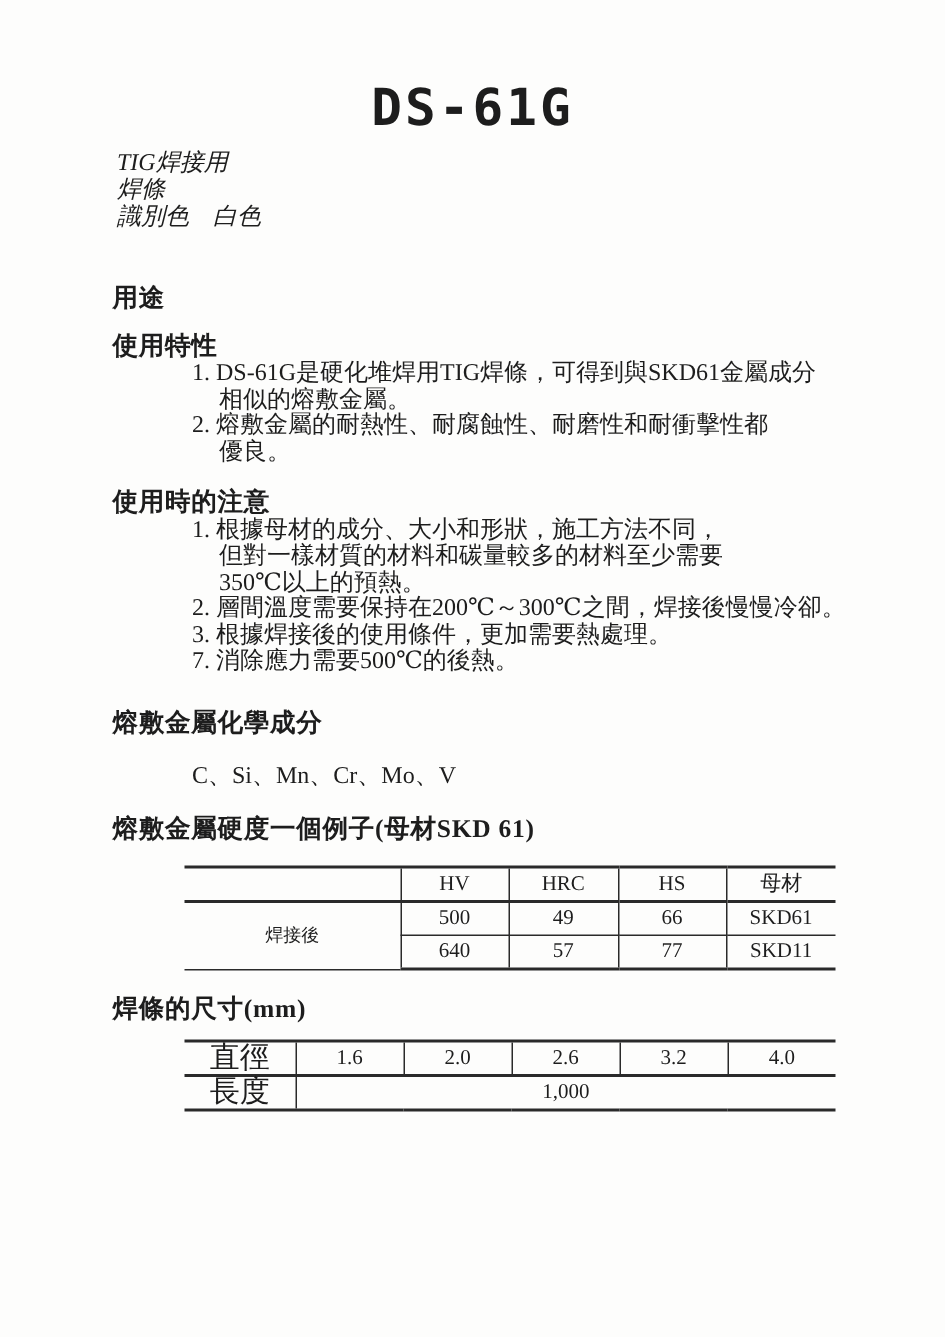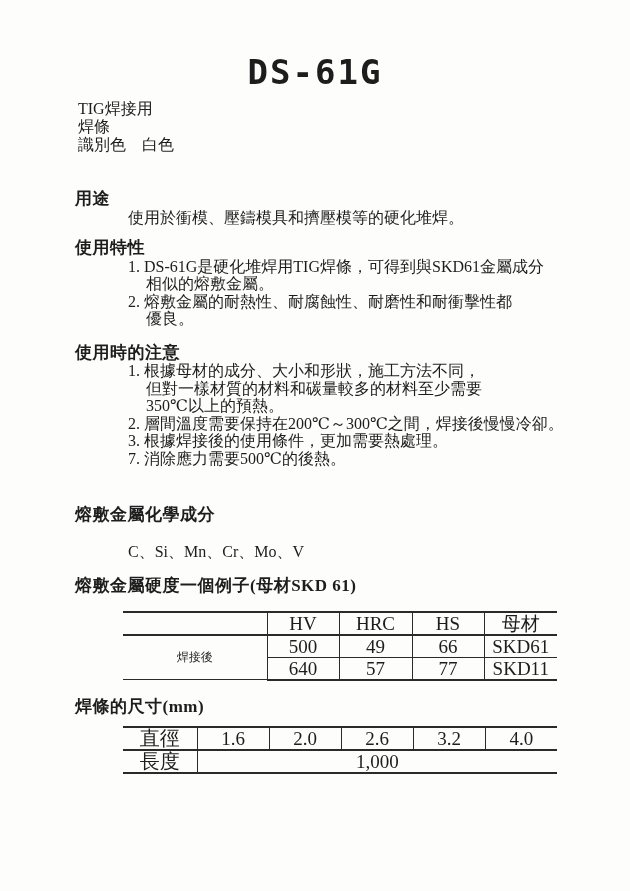--- a/index.html
+++ b/index.html
@@ -18,21 +18,21 @@
     margin-top: 52px;
     text-align: center;
     font-family: "DejaVu Sans Mono", "Liberation Serif", serif;
     font-weight: bold;
     font-size: 34px;
     line-height: 40px;
     letter-spacing: 2px;
   }
 
   .meta { margin: 8px 0 0 78px; font-size: 16px; line-height: 18px; }
-  .meta div { white-space: pre; }
+  .meta div { white-space: pre; font-style: italic; }
 
   .subtitle {
     text-align: center;
     font-size: 20px;
     font-weight: bold;
     line-height: 24px;
     letter-spacing: 1px;
   }
 
   .sec-heading {
@@ -46,27 +46,27 @@
     margin-left: 128px;
     font-size: 16px;
     line-height: 17.5px;
     white-space: nowrap;
   }
   .cont { margin-left: 146px; }
 
   .mt-usage    { margin-top: 36px; }
   .mt-features { margin-top: 13px; }
   .mt-notes    { margin-top: 16px; }
-  .mt-chem     { margin-top: 39px; }
+  .mt-chem     { margin-top: 23px; }
   .mt-chembody { margin-top: 18px; }
   .mt-hard     { margin-top: 17px; font-family: Liberation Serif, serif; }
   .mt-dims     { margin-top: 17px; }
 
   table { border-collapse: collapse; table-layout: fixed; width: 434px; margin-left: 123px; }
-  td { text-align: center; font-size: 19px; height: 21px; line-height: 21px; padding: 0; }
+  td { text-align: center; font-size: 14px; height: 21px; line-height: 21px; padding: 0; }
 
   
   .t1 { margin-top: 15px; }
   .t1 td { border-left: 1px solid #2a2a2a; border-right: 1px solid #2a2a2a; }
   .t1 td:first-child { border-left: none; }
   .t1 td:last-child { border-right: none; }
   .t1 tr.hdr td { border-top: 2px solid #2a2a2a; border-bottom: 2px solid #2a2a2a; }
   .t1 tr.r1 td { border-bottom: 1px solid #2a2a2a; }
   .t1 tr.r2 td { border-bottom: 2px solid #2a2a2a; }
   .t1 td.rowlabel { border-bottom: 2px solid #2a2a2a; border-left: none; font-size: 12px; }
@@ -103,21 +103,20 @@
   <div class="title">DS-61G</div>
 
   <div class="meta">
     <div>TIG焊接用</div>
     <div>焊條</div>
     <div>識別色　白色</div>
   </div>
 
 
   <div class="sec-heading mt-usage">用途</div>
-  <div class="body-line">使用於衝模、壓鑄模具和擠壓模等的硬化堆焊。</div>
 
   <div class="sec-heading mt-features">使用特性</div>
   <div class="body-line">1. DS-61G是硬化堆焊用TIG焊條，可得到與SKD61金屬成分</div>
   <div class="body-line cont">相似的熔敷金屬。</div>
   <div class="body-line">2. 熔敷金屬的耐熱性、耐腐蝕性、耐磨性和耐衝擊性都</div>
   <div class="body-line cont">優良。</div>
 
   <div class="sec-heading mt-notes">使用時的注意</div>
   <div class="body-line">1. 根據母材的成分、大小和形狀，施工方法不同，</div>
   <div class="body-line cont">但對一樣材質的材料和碳量較多的材料至少需要</div>

